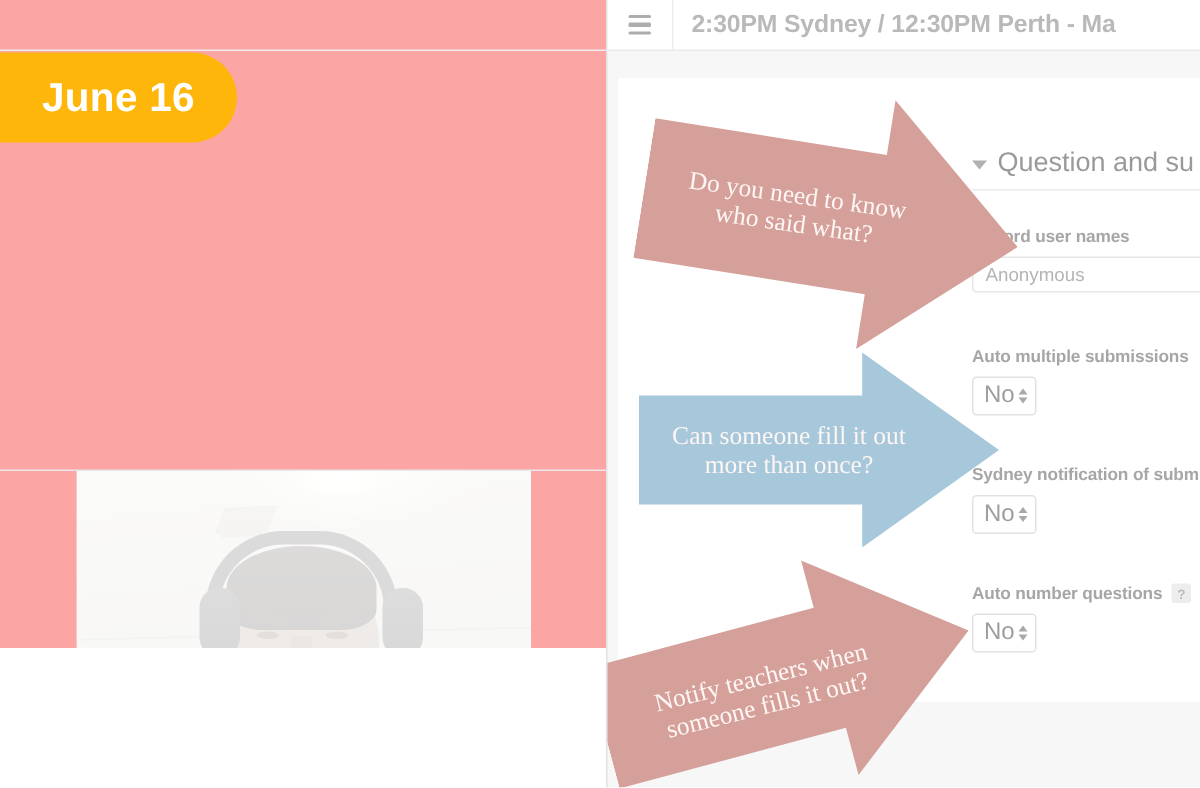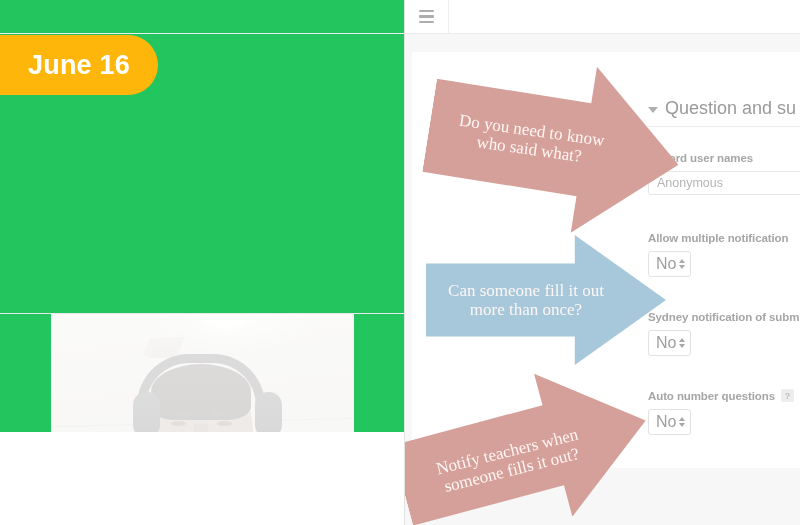--- a/index.html
+++ b/index.html
@@ -10,21 +10,21 @@
     background: #ffffff;
     font-family: "Liberation Sans", sans-serif;
   }
 
   #root { position: relative; width: 800px; height: 525px; background: #ffffff; }
 
   
   .left-panel {
     position: absolute; left: 0; top: 0;
     width: 404px; height: 432px;
-    background: #22c55e;
+    background: #fca5a5;
     overflow: hidden;
   }
   .left-top-rule {
     position: absolute; left: 0; top: 33px; width: 404px; height: 1px;
     background: #ececec;
   }
   .date-badge {
     position: absolute; left: -10px; top: 35px;
     height: 60px;
     padding: 0 28px 0 38px;
@@ -377,40 +377,41 @@
   </div>
 
   <div class="right-panel">
 
     <div class="moodle-navbar">
       <div class="hamburger">
         <i></i>
           <i></i>
           <i></i>
       </div>
+      <div class="navbar-title">2:30PM Sydney / 12:30PM Perth - Ma</div>
     </div>
 
     <div class="content-card">
 
       <div class="section-head">
         <span class="caret"></span>
         <span>Question and su</span>
       </div>
       <div class="section-rule"></div>
 
       <div class="field" style="top:100px">
         <div class="field-label">
           <span>Record user names</span>
         </div>
         <div class="text-input">Anonymous</div>
       </div>
 
       <div class="field" style="top:180px">
         <div class="field-label">
-          <span>Allow multiple notification</span>
+          <span>Auto multiple submissions</span>
         </div>
         <div class="select-input">
           <span>No</span>
           <span class="spinner">
             <span class="up"></span>
               <span class="dn"></span>
           </span>
         </div>
       </div>
 

